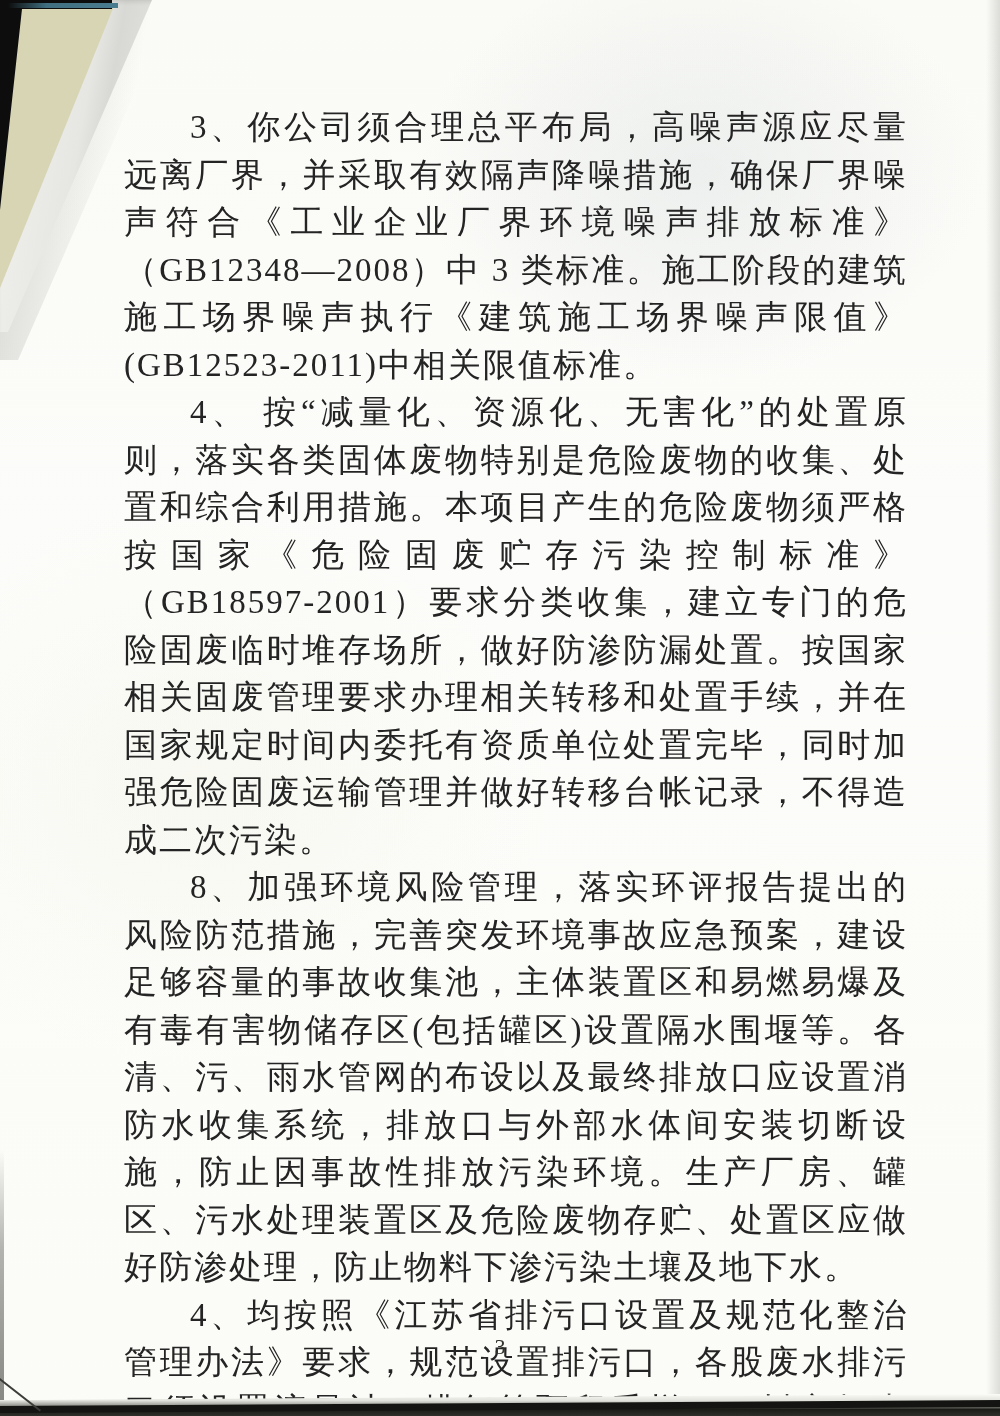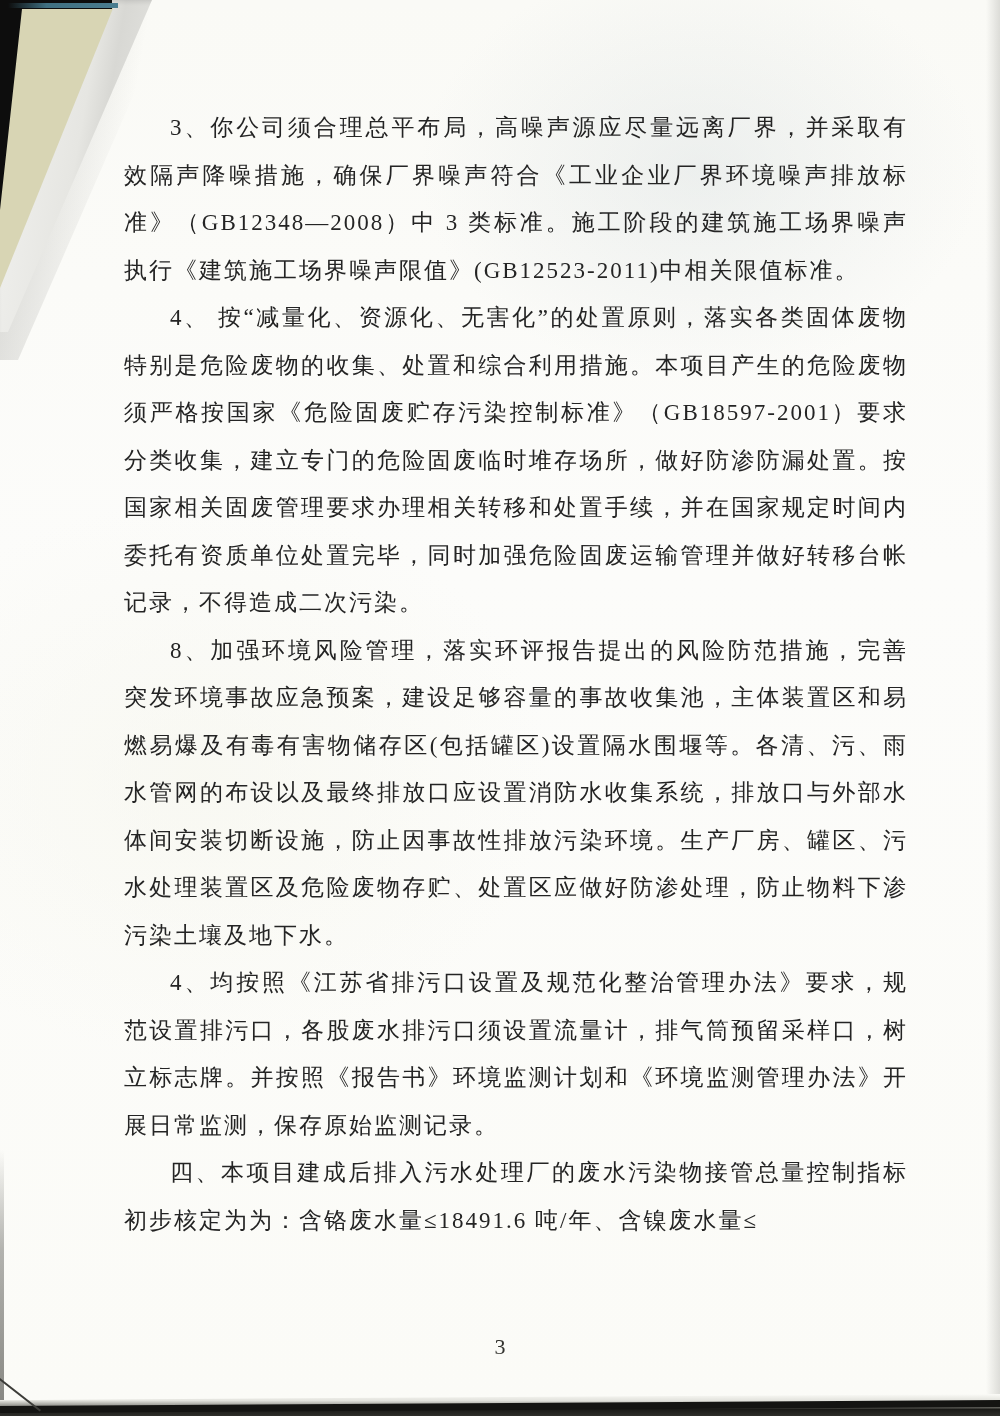--- a/index.html
+++ b/index.html
@@ -89,21 +89,21 @@
   .content {
     position: absolute;
     left: 124px;
     top: 104px;
     width: 784px;
     z-index: 2;
     color: #242424;
   }
   .content p {
     margin: 0;
-    font-size: 23px;
+    font-size: 33px;
     line-height: 47.5px;
     letter-spacing: 2px;
     text-align: justify;
     text-indent: 2em;
     font-weight: 500;
   }
   .page-number {
     position: absolute;
     left: 0; right: 0;
     top: 1334px;

